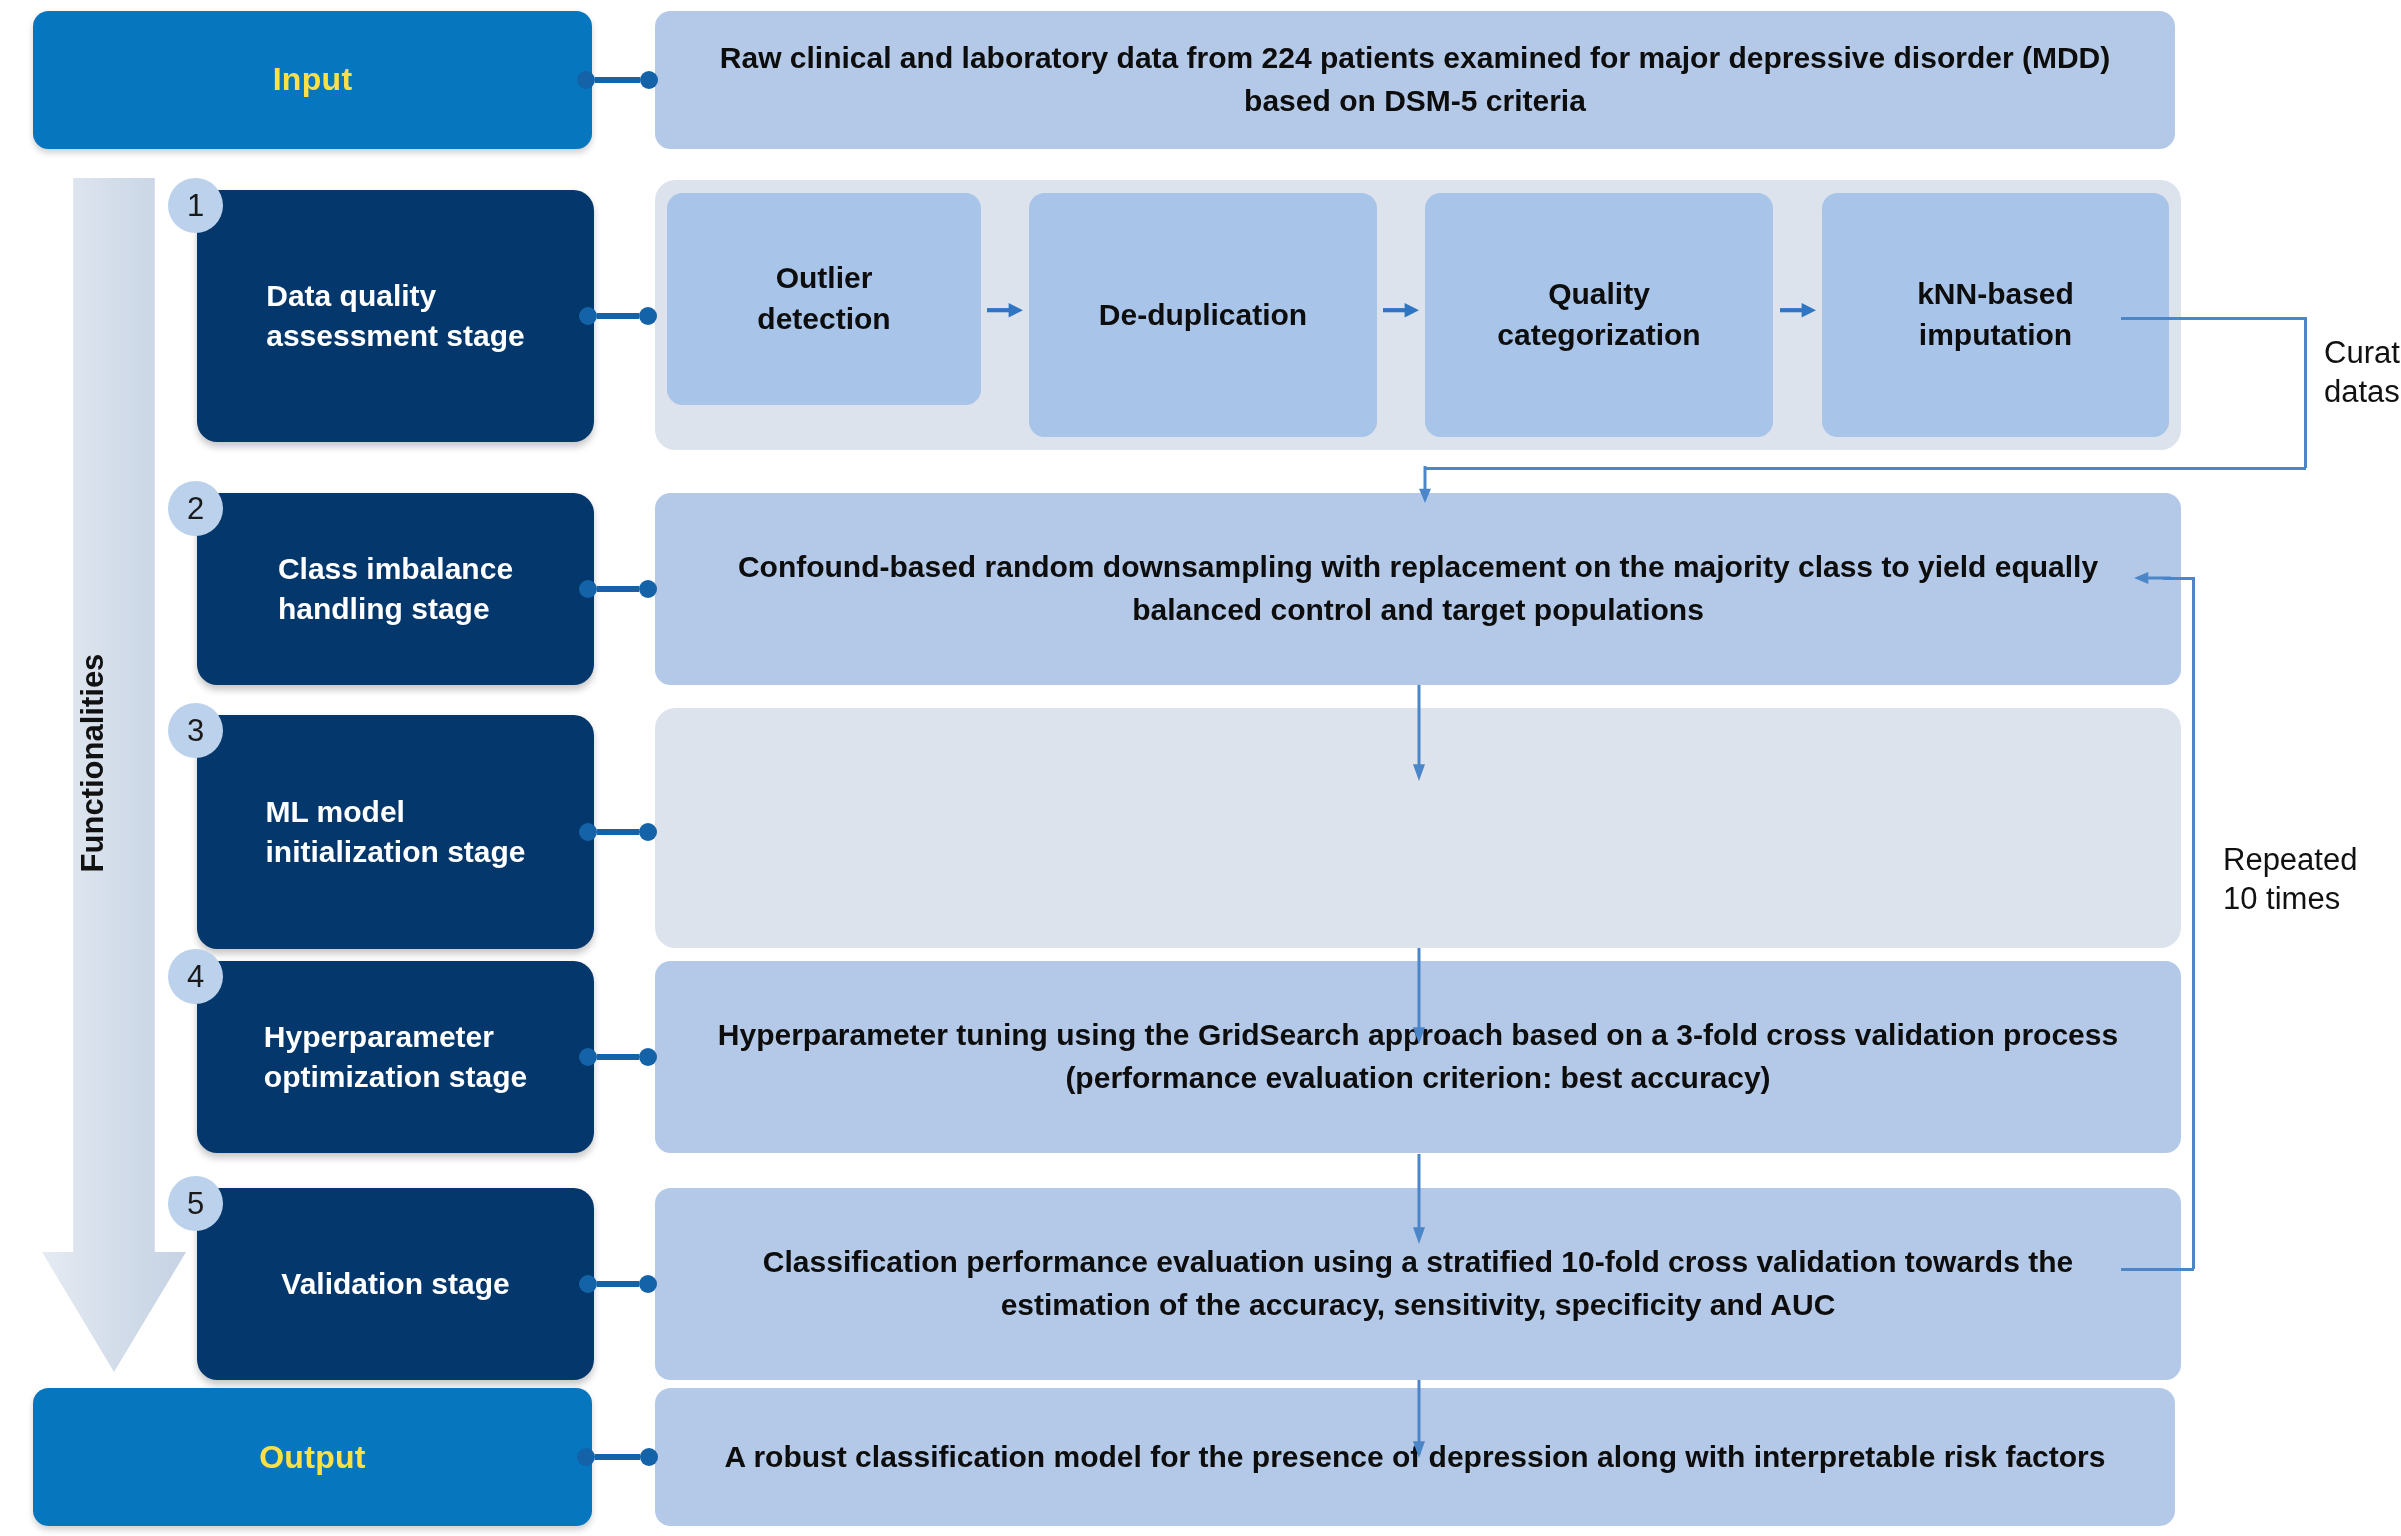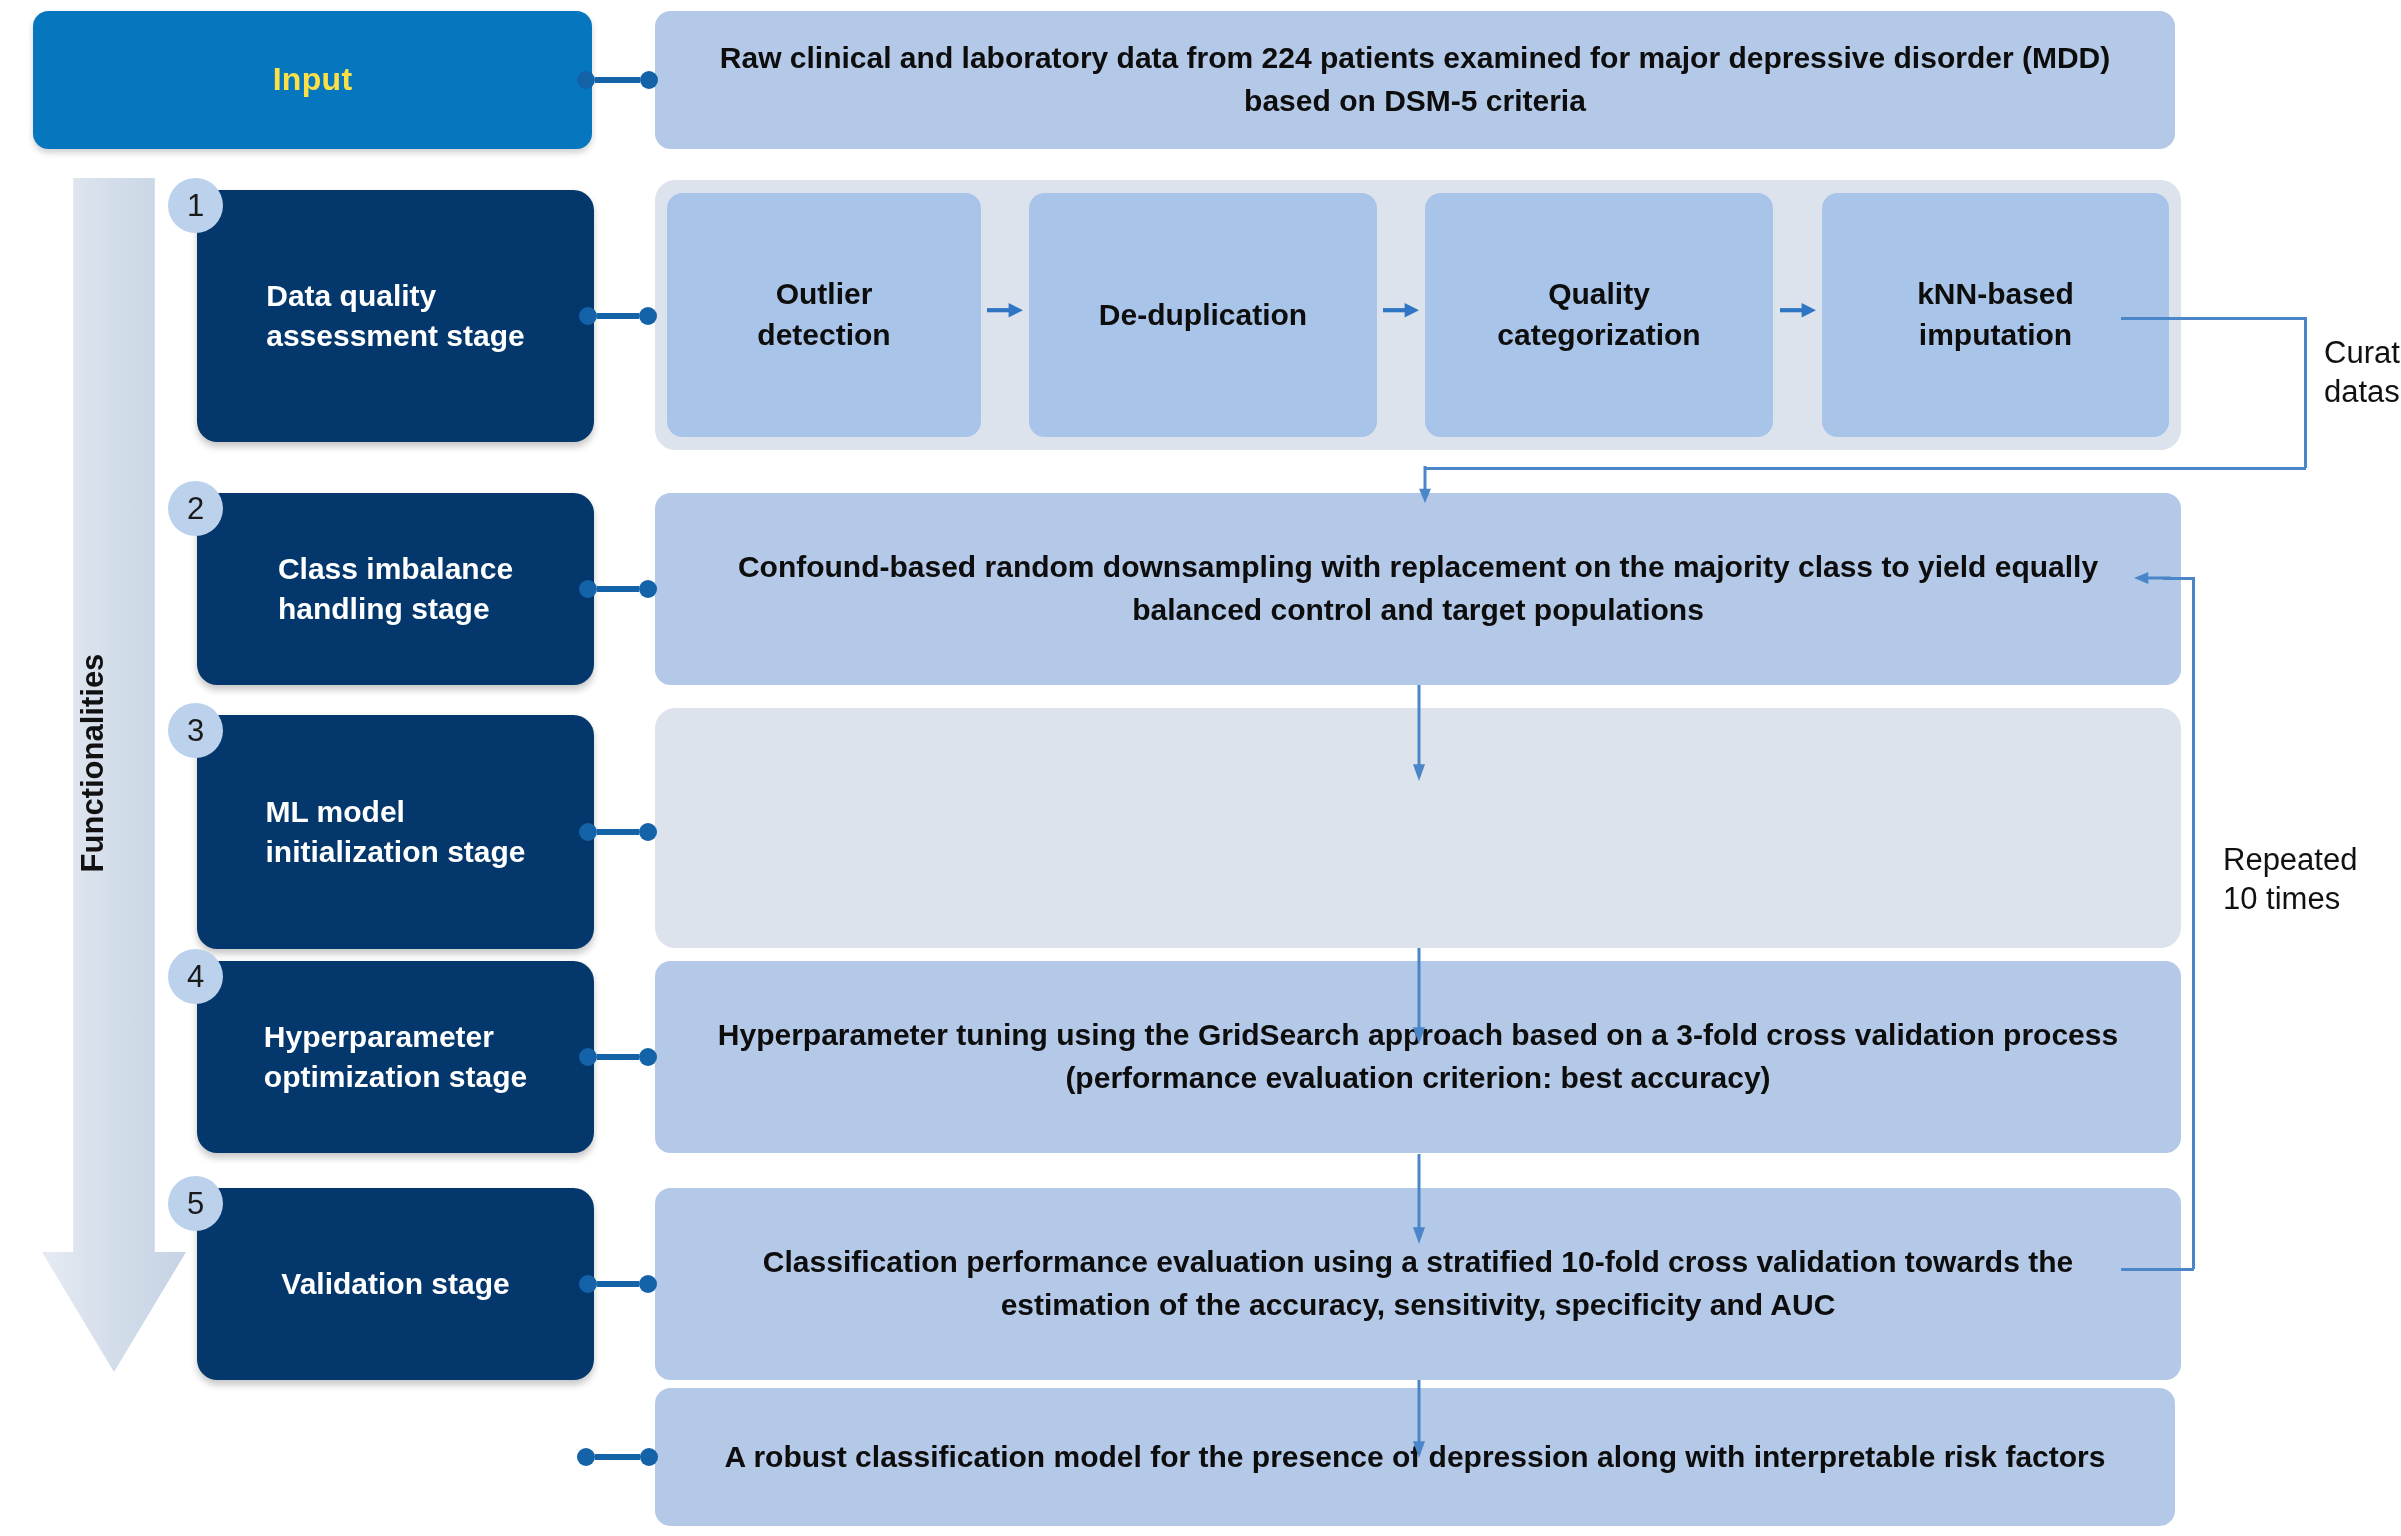--- a/index.html
+++ b/index.html
@@ -181,21 +181,21 @@
       <span>assessment stage</span>
     </span>
   </div>
   <div class="connector" style="left:579px;top:306px;width:78px;">
     <span class="dot"></span>
     <span class="bar"></span>
     <span class="dot"></span>
   </div>
 
   <div class="group-shell" style="left:655px;top:180px;width:1526px;height:270px;"></div>
-  <div class="sub-box" style="left:667px;top:193px;width:314px;height:244px;">
+  <div class="sub-box" style="left:667px;top:193px;width:314px;height:212px;">
     <span>
       <span>Outlier</span><br>
       <span>detection</span>
     </span>
   </div>
   <svg class="mini-arrow" style="left:987px;top:300px;" width="36" height="20.4" viewBox="0 0 60 34">
     <path d="M0 17 L40 17" stroke="#2E76C4" stroke-width="7" fill="none"></path>
     <polygon points="60,17 36,5 36,29" fill="#2E76C4"></polygon>
   </svg>
   <div class="sub-box" style="left:1029px;top:193px;width:348px;height:244px;">
@@ -313,20 +313,23 @@
   </div>
   <div class="desc-box" style="left:655px;top:1188px;width:1526px;height:192px;">
     <span>Classification performance evaluation using a stratified 10-fold cross validation towards the estimation of the accuracy, sensitivity, specificity and AUC</span>
   </div>
 
   <svg class="v-arrow" style="left:1405px;top:1380px;" width="28" height="78" viewBox="0 0 46 130">
     <path d="M23 0 L23 108" stroke="#4A86C8" stroke-width="5" fill="none"></path>
     <polygon points="23,130 13,102 33,102" fill="#4A86C8"></polygon>
   </svg>
 
+  <div class="io-box" style="left:33px;top:1388px;width:559px;height:138px;">
+    <span>Output</span>
+  </div>
   <div class="connector" style="left:577px;top:1447px;width:81px;">
     <span class="dot"></span>
     <span class="bar"></span>
     <span class="dot"></span>
   </div>
   <div class="desc-box" style="left:655px;top:1388px;width:1520px;height:138px;">
     <span>A robust classification model for the presence of depression along with interpretable risk factors</span>
   </div>
 
 </div>

